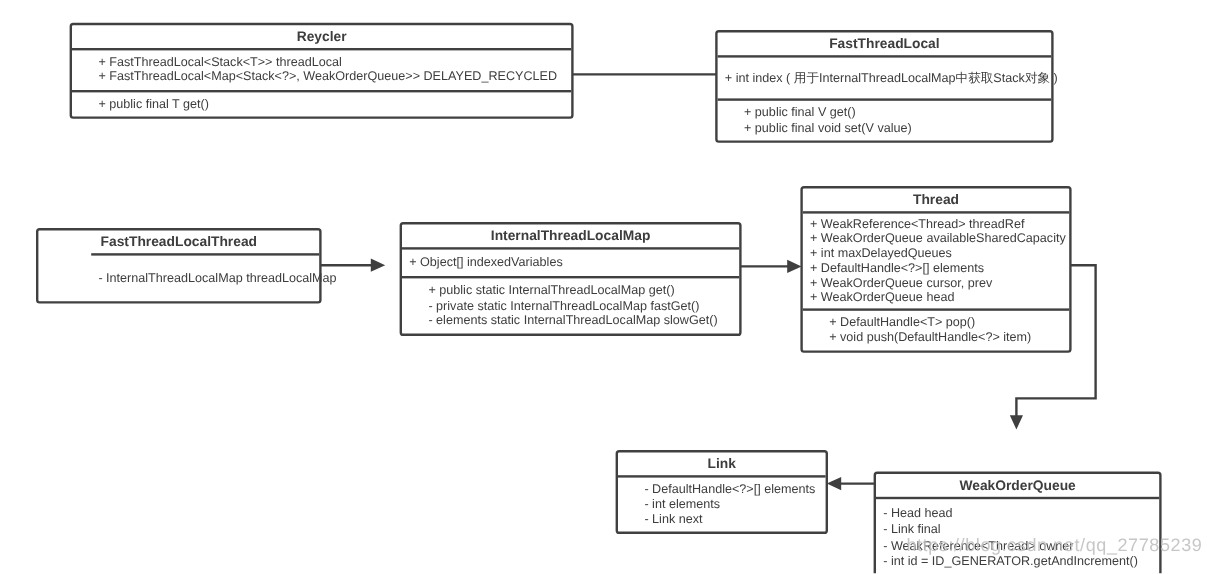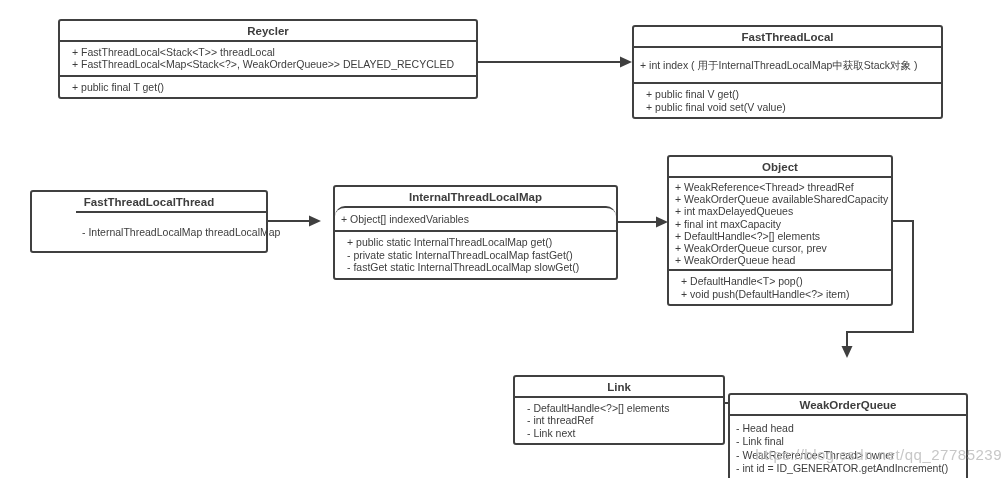--- a/index.html
+++ b/index.html
@@ -32,36 +32,36 @@
   .uml-title {
     font-size: 11.5px;
     font-weight: bold;
     text-align: center;
     padding: 4px 4px 3px 4px;
     white-space: nowrap;
     color: #3d3d3d;
   }
   .uml-section {
     border-top: 2px solid #404040;
-    padding: 4px 12px;
+    padding: 4px 22px;
   }
   .uml-line {
     font-size: 10.5px;
     line-height: 12.4px;
     white-space: nowrap;
     color: #3d3d3d;
   }
   
   #box-fastthreadlocal .uml-attrs   { padding: 11px 6px; }
   #box-fastthreadlocalthread .uml-attrs { padding: 13px 6px; margin-left: 44px; }
   #box-stack .uml-attrs  { padding: 3px 6px; }
   #box-stack .uml-line   { line-height: 12.2px; }
   #box-weakorderqueue .uml-attrs { padding: 6px 6px; }
   #box-weakorderqueue .uml-line  { line-height: 13.4px; }
-  #box-internalthreadlocalmap .uml-attrs { padding: 5px 6px; border-radius: 10px; }
+  #box-internalthreadlocalmap .uml-attrs { padding: 5px 6px; }
   #watermark {
     position: absolute;
     right: 4px;
     top = 446px;
     top: 446px;
     font-size: 15px;
     color: rgba(193,193,193,0.9);
     letter-spacing: 0.5px;
     z-index: 3;
     white-space: nowrap;
@@ -99,21 +99,21 @@
     <div class="uml-title">Reycler</div>
     <div class="uml-section uml-attrs">
         <div class="uml-line">+ FastThreadLocal&lt;Stack&lt;T&gt;&gt; threadLocal</div>
         <div class="uml-line">+ FastThreadLocal&lt;Map&lt;Stack&lt;?&gt;, WeakOrderQueue&gt;&gt; DELAYED_RECYCLED</div>
       </div>
     <div class="uml-section uml-methods">
         <div class="uml-line">+ public final T get()</div>
       </div>
   </div>
 
-  <div class="uml-class" id="box-fastthreadlocal" style="left:632px; top:25px; width:311px;">
+  <div class="uml-class" id="box-fastthreadlocal" style="left:596px; top:25px; width:282px;">
     <div class="uml-title">FastThreadLocal</div>
     <div class="uml-section uml-attrs">
         <div class="uml-line">+ int index ( 用于InternalThreadLocalMap中获取Stack对象 )</div>
       </div>
     <div class="uml-section uml-methods">
         <div class="uml-line">+ public final V get()</div>
         <div class="uml-line">+ public final void set(V value)</div>
       </div>
   </div>
 
@@ -125,55 +125,54 @@
   </div>
 
   <div class="uml-class" id="box-internalthreadlocalmap" style="left:320px; top:185px; width:285px;margin-left:13px;">
     <div class="uml-title">InternalThreadLocalMap</div>
     <div class="uml-section uml-attrs">
         <div class="uml-line">+ Object[] indexedVariables</div>
       </div>
     <div class="uml-section uml-methods">
         <div class="uml-line">+ public static InternalThreadLocalMap get()</div>
         <div class="uml-line">-  private static InternalThreadLocalMap fastGet()</div>
-        <div class="uml-line">-  fastGet static InternalThreadLocalMap slowGet()</div>
+        <div class="uml-line">-  elements static InternalThreadLocalMap slowGet()</div>
       </div>
   </div>
 
   <div class="uml-class" id="box-stack" style="left:667px; top:155px; width:226px;">
-    <div class="uml-title">Object</div>
+    <div class="uml-title">Thread</div>
     <div class="uml-section uml-attrs">
         <div class="uml-line">+ WeakReference&lt;Thread&gt; threadRef</div>
         <div class="uml-line">+ WeakOrderQueue availableSharedCapacity</div>
         <div class="uml-line">+ int maxDelayedQueues</div>
-        <div class="uml-line">+ final int maxCapacity</div>
         <div class="uml-line">+ DefaultHandle&lt;?&gt;[] elements</div>
         <div class="uml-line">+ WeakOrderQueue cursor, prev</div>
         <div class="uml-line">+ WeakOrderQueue head</div>
       </div>
     <div class="uml-section uml-methods">
         <div class="uml-line">+ DefaultHandle&lt;T&gt; pop()</div>
         <div class="uml-line">+ void push(DefaultHandle&lt;?&gt; item)</div>
       </div>
   </div>
 
   <div class="uml-class" id="box-weakorderqueue" style="left:728px; top:357px; width:240px;margin-top:36px;">
     <div class="uml-title">WeakOrderQueue</div>
     <div class="uml-section uml-attrs">
         <div class="uml-line">- Head head</div>
         <div class="uml-line">- Link final</div>
         <div class="uml-line">- WeakReference&lt;Thread&gt; owner</div>
         <div class="uml-line">- int id = ID_GENERATOR.getAndIncrement()</div>
       </div>
   </div>
 
-  <div class="uml-class" id="box-link" style="left:513px; top:375px; width:212px;">
+  <div class="uml-class" id="box-link" style="left:513px; top:375px; width:177px;">
     <div class="uml-title">Link</div>
     <div class="uml-section uml-attrs">
         <div class="uml-line">- DefaultHandle&lt;?&gt;[] elements</div>
-        <div class="uml-line">- int threadRef</div>
+        <div class="uml-line">- int elements</div>
         <div class="uml-line">- Link next</div>
       </div>
   </div>
 
   <div id="watermark">https://blog.csdn.net/qq_27785239</div>
 
 </div>
 
 </body></html>

